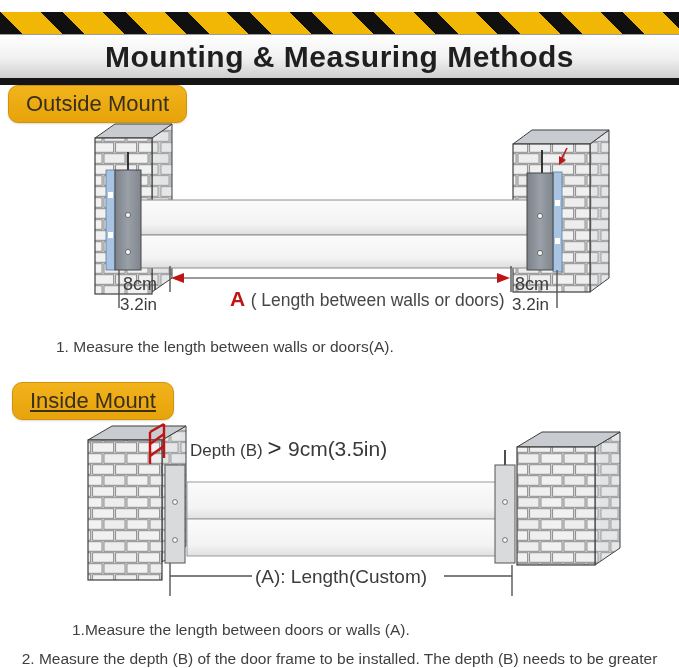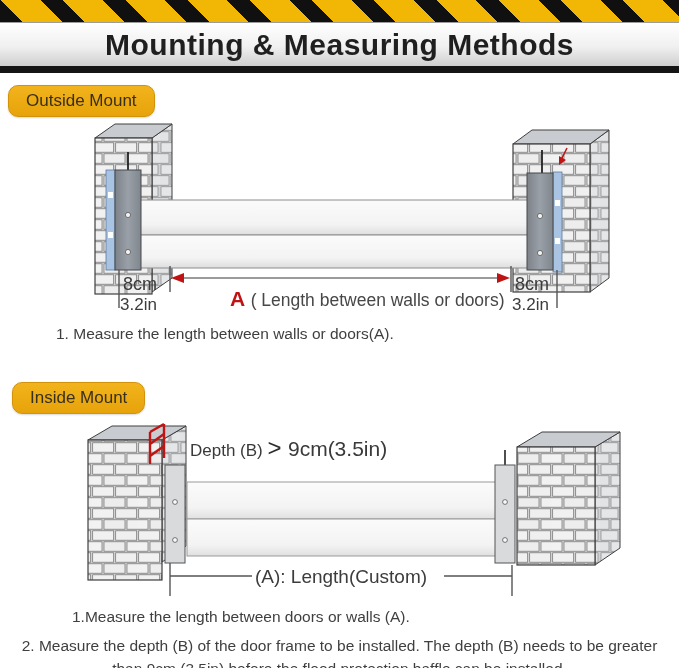--- a/index.html
+++ b/index.html
@@ -4,56 +4,56 @@
 <style>
   html,body{margin:0;padding:0;background:#ffffff;}
   .page{
     position:relative;
     width:679px;height:668px;
     background:#ffffff;
     font-family:"Liberation Sans", sans-serif;
     overflow:hidden;
   }
   
-  .header{position:absolute;top:0;left:0;width:679px;}
+  .header{position:absolute;top:12px;left:0;width:679px;}
   .stripes{
     height:22px;
     background:repeating-linear-gradient(45deg,#101010 0 16px,#f2b705 16px 44px);
     border-bottom:1px solid #9c9c9c;
   }
   .title-band{
     height:43px;
     background:linear-gradient(180deg,#ffffff 0%,#f0f0f0 55%,#cfcfcf 100%);
     display:flex;align-items:center;justify-content:center;
   }
   .title-band h1{
     margin:0;font-size:30px;font-weight:bold;color:#1f1f1f;letter-spacing:.5px;
   }
   .dark-bar{height:7px;background:#151515;}
   
   .badge{
     position:absolute;left:8px;
     background:linear-gradient(180deg,#f2b31c 0%,#e7a30a 100%);
     border:1px solid #d2920a;
     border-radius:10px;
-    color:#38301c;font-size:17px;
+    color:#38301c;font-size:22px;
     padding:5px 17px;
     box-shadow:0 1px 2px rgba(0,0,0,.15);
     white-space:nowrap;
   }
   .badge-outside{top:85px;}
-  .badge-inside{top:382px;left:12px;}
+  .badge-inside{top:382px;left:12px;text-decoration:underline;}
   
   .diagram{position:absolute;left:0;width:679px;display:block;}
   #svg-outside{top:120px;height:200px;}
   #svg-inside{top:420px;height:180px;}
   svg text{font-family:"Liberation Sans", sans-serif;fill:#3c3c3c;}
   
   .instr{position:absolute;color:#3f3f3f;font-size:15.5px;}
-  .instr p{margin:3px 0 11px 0;line-height:16px;}
+  .instr p{margin:16px 0 11px 0;line-height:16px;}
   .instr-outside{top:323px;left:56px;}
   .instr-inside{top:606px;left:0;width:679px;}
   .instr-inside .line-left{padding-left:72px;margin-bottom:9px;}
   .instr-inside .line-center{width:645px;margin:0 auto;text-align:center;line-height:23px;}
 </style>
 </head>
 <body>
 
 <div class="page">
 

